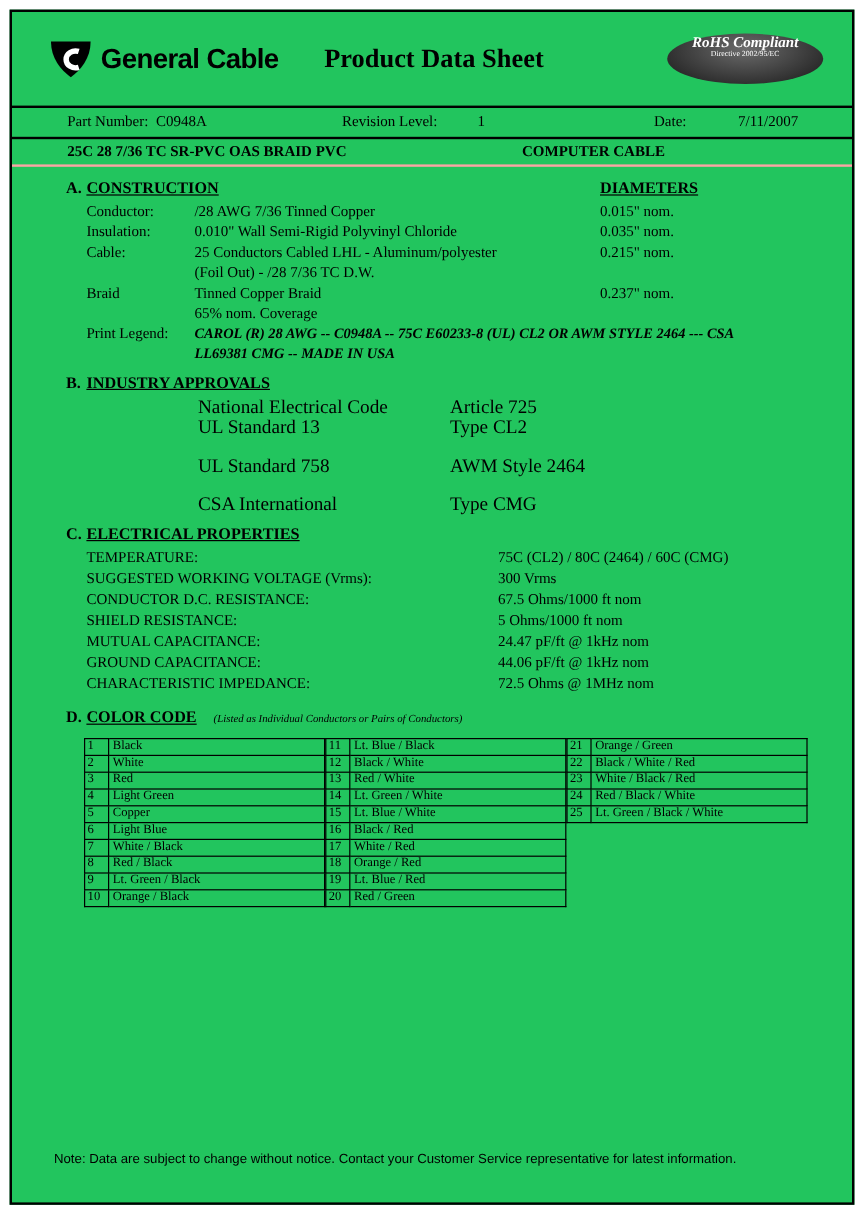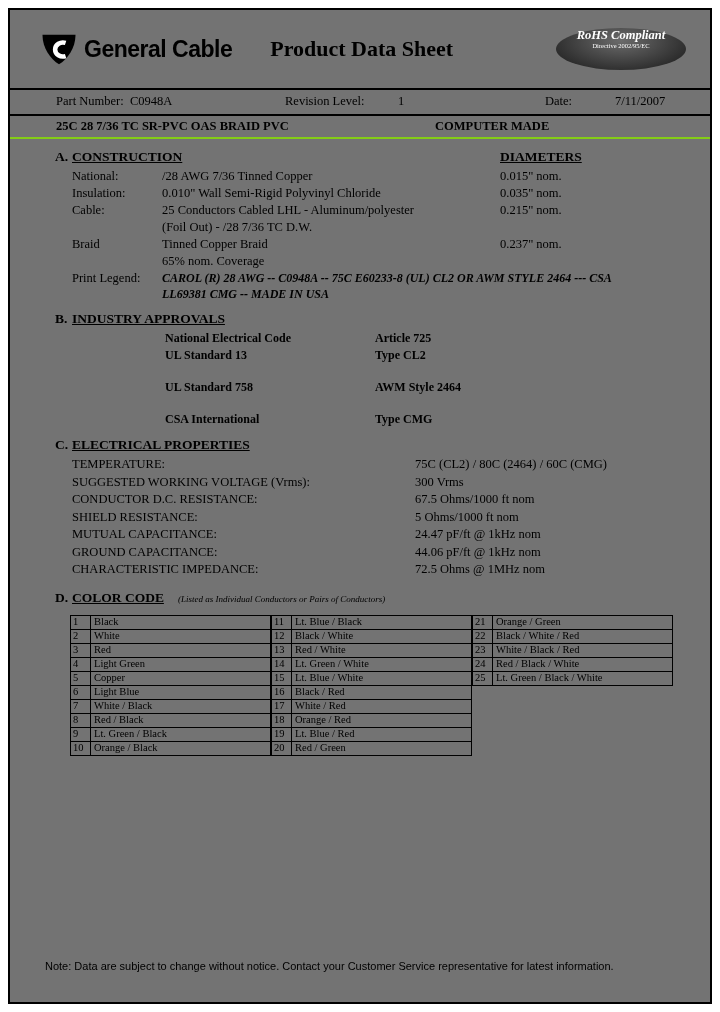--- a/index.html
+++ b/index.html
@@ -1,37 +1,37 @@
 <!DOCTYPE html>
 <html><head>
 <meta charset="utf-8">
 <style>
   html,body{margin:0;padding:0;}
   body{width:720px;height:1012px;background:#fff;color:#000;
        font-family:"Liberation Serif",serif;position:relative;}
   .page{position:absolute;left:8px;top:8px;width:704px;height:996px;
-        box-sizing:border-box;border:2px solid #000;background:#737373;overflow:hidden;}
+        box-sizing:border-box;border:2px solid #000;background:#22c55e;overflow:hidden;}
 
   
   .hdr{height:78px;display:flex;align-items:center;padding:0 24px 0 30px;}
   .logo{display:flex;align-items:center;gap:6px;}
   .brand{font-family:"Liberation Sans",sans-serif;font-weight:bold;font-size:23px;letter-spacing:-0.5px;}
   .doc-title{font-size:22px;font-weight:bold;margin:0 0 0 38px;}
   .rohs{margin-left:auto;width:130px;height:42px;border-radius:50%;
         background:radial-gradient(ellipse at 50% 30%, #6b6b6b, #222 88%);
         color:#fff;display:flex;flex-direction:column;align-items:center;justify-content:flex-start;}
   .rohs1{font-size:12.5px;font-weight:bold;font-style:italic;line-height:14px;}
   .rohs2{font-size:6.5px;line-height:8px;}
 
   
   .meta{height:24px;border-top:2px solid #000;border-bottom:2px solid #000;position:relative;font-size:12.5px;}
   .meta span{position:absolute;top:4px;white-space:nowrap;}
   .m-pl{left:46px;} .m-pv{left:120px;} .m-rl{left:275px;} .m-rv{left:388px;}
   .m-dl{left:535px;} .m-dv{left:605px;}
-  .tbar{height:21px;border-bottom:2px solid #84cc16;position:relative;font-weight:bold;font-size:12.5px;}
+  .tbar{height:21px;border-bottom:2px solid #fca5a5;position:relative;font-weight:bold;font-size:12.5px;}
   .tbar span{position:absolute;top:3px;white-space:nowrap;}
   .tb-left{left:46px;} .tb-right{left:425px;}
 
   
   .sec-head{position:relative;height:20px;font-size:13.5px;font-weight:bold;}
   .s-letter{position:absolute;left:45px;}
   .s-title{position:absolute;left:62px;text-decoration:underline;}
   .s-dia{position:absolute;left:490px;text-decoration:underline;}
   .s-note{position:absolute;left:168px;top:4px;font-size:9px;font-style:italic;font-weight:normal;}
   #secA{margin-top:10px;} #secB{margin-top:6px;} #secC{margin-top:8px;} #secD{margin-top:10px;}
@@ -39,21 +39,21 @@
   .row{position:relative;height:17px;font-size:12.5px;}
   .row span{white-space:nowrap;}
   .at-label{position:absolute;left:62px;}
   .at-desc{position:absolute;left:152px;}
   .at-dia{position:absolute;left:490px;}
 
   .legend-row{position:relative;min-height:34px;font-size:12.5px;}
   .legend-text{position:absolute;left:152px;width:470px;font-weight:bold;font-style:italic;
                font-size:12px;line-height:15.5px;}
 
-  .ap-row{position:relative;height:17px;font-size:12px;font-weight:bold;}
+  .ap-row{position:relative;height:17px;font-size:16px;}
   .ap-gap{margin-top:15px;}
   .at-name{position:absolute;left:155px;white-space:nowrap;}
   .at-val{position:absolute;left:365px;white-space:nowrap;}
 
   .el-row{position:relative;height:17.5px;font-size:12.5px;}
   .at-eval{position:absolute;left:405px;white-space:nowrap;}
 
   
   .cc-tables{display:flex;align-items:flex-start;margin:5px 0 0 60px;}
   table.cc{border-collapse:collapse;table-layout:fixed;}
@@ -89,32 +89,32 @@
     <span class="m-pl">Part Number:</span>
     <span class="m-pv">C0948A</span>
     <span class="m-rl">Revision Level:</span>
     <span class="m-rv">1</span>
     <span class="m-dl">Date:</span>
     <span class="m-dv">7/11/2007</span>
   </div>
 
   <div class="tbar">
     <span class="tb-left">25C 28 7/36 TC SR-PVC OAS BRAID PVC</span>
-    <span class="tb-right">COMPUTER MADE</span>
+    <span class="tb-right">COMPUTER CABLE</span>
   </div>
 
   <section id="secA">
     <div class="sec-head">
       <span class="s-letter">A.</span>
       <span class="s-title">CONSTRUCTION</span>
       <span class="s-dia">DIAMETERS</span>
     </div>
     <div>
         <div class="row">
-       <span class="at-label">National:</span>
+       <span class="at-label">Conductor:</span>
        <span class="at-desc">/28 AWG 7/36 Tinned Copper</span>
        <span class="at-dia">0.015" nom.</span>
      </div>
         <div class="row">
        <span class="at-label">Insulation:</span>
        <span class="at-desc">0.010" Wall Semi-Rigid Polyvinyl Chloride</span>
        <span class="at-dia">0.035" nom.</span>
      </div>
         <div class="row">
        <span class="at-label">Cable:</span>

